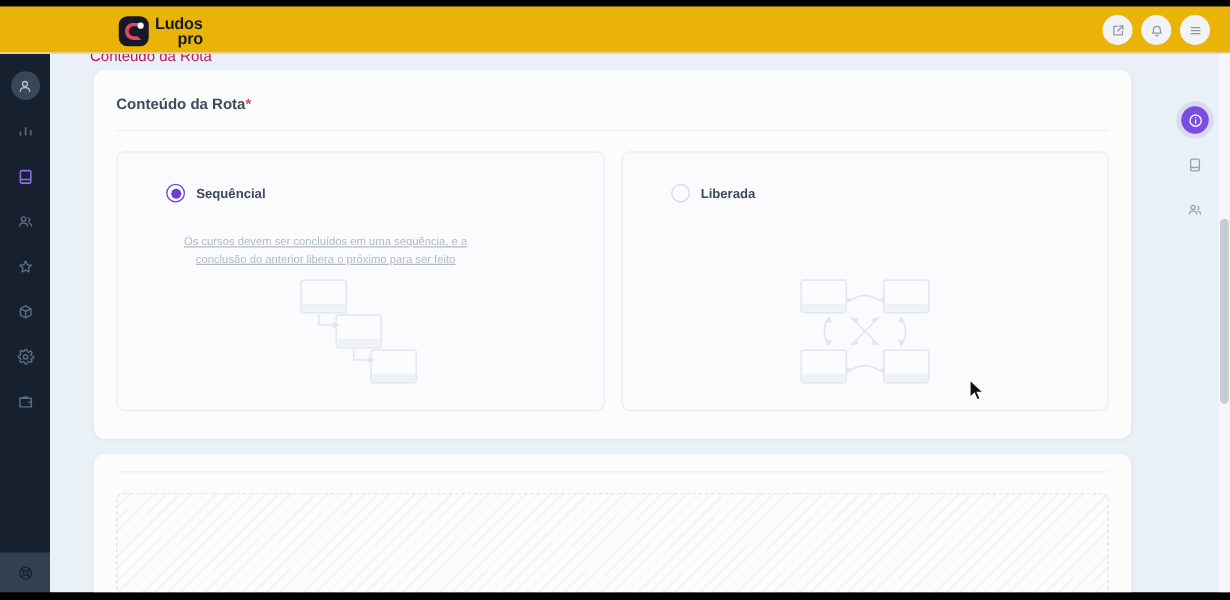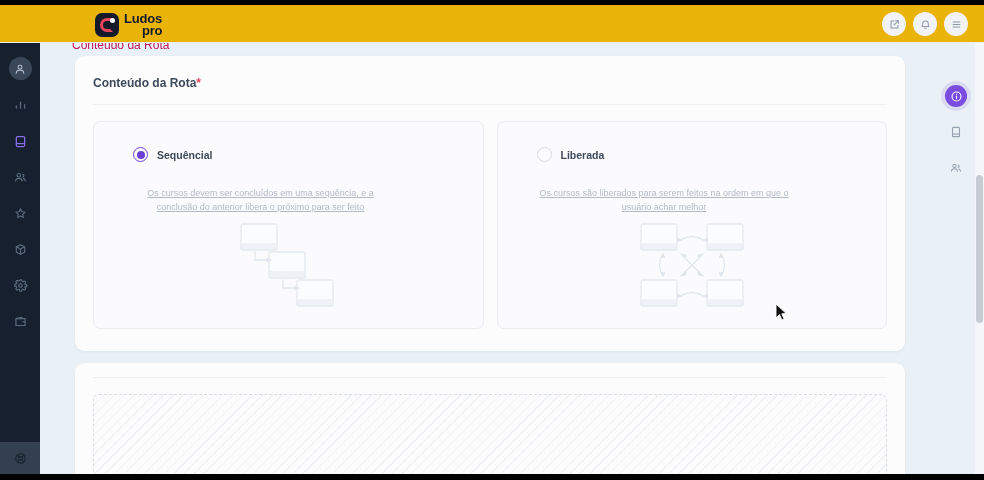--- a/index.html
+++ b/index.html
@@ -310,21 +310,20 @@
           </div>
         </div>
 
         <div class="option-card">
           <div class="option-head">
             <div class="radio-outer">
                 <div class="radio-inner"></div>
               </div>
             <div class="option-label">Liberada</div>
           </div>
-          <div class="option-desc">Os cursos são liberados para serem feitos na ordem em que o usuário achar melhor</div>
           <div class="option-art">
             <svg width="118" height="100" viewBox="0 0 118 100" fill="none">
               <g stroke="#e4e9ee" stroke-width="1.4" fill="#fbfcfd">
                 <rect x="8" y="6" width="36" height="26" rx="2"></rect>
                 <rect x="74" y="6" width="36" height="26" rx="2"></rect>
                 <rect x="8" y="62" width="36" height="26" rx="2"></rect>
                 <rect x="74" y="62" width="36" height="26" rx="2"></rect>
               </g>
               <g fill="#eef1f5">
                 <rect x="9" y="25" width="34" height="6"></rect>

